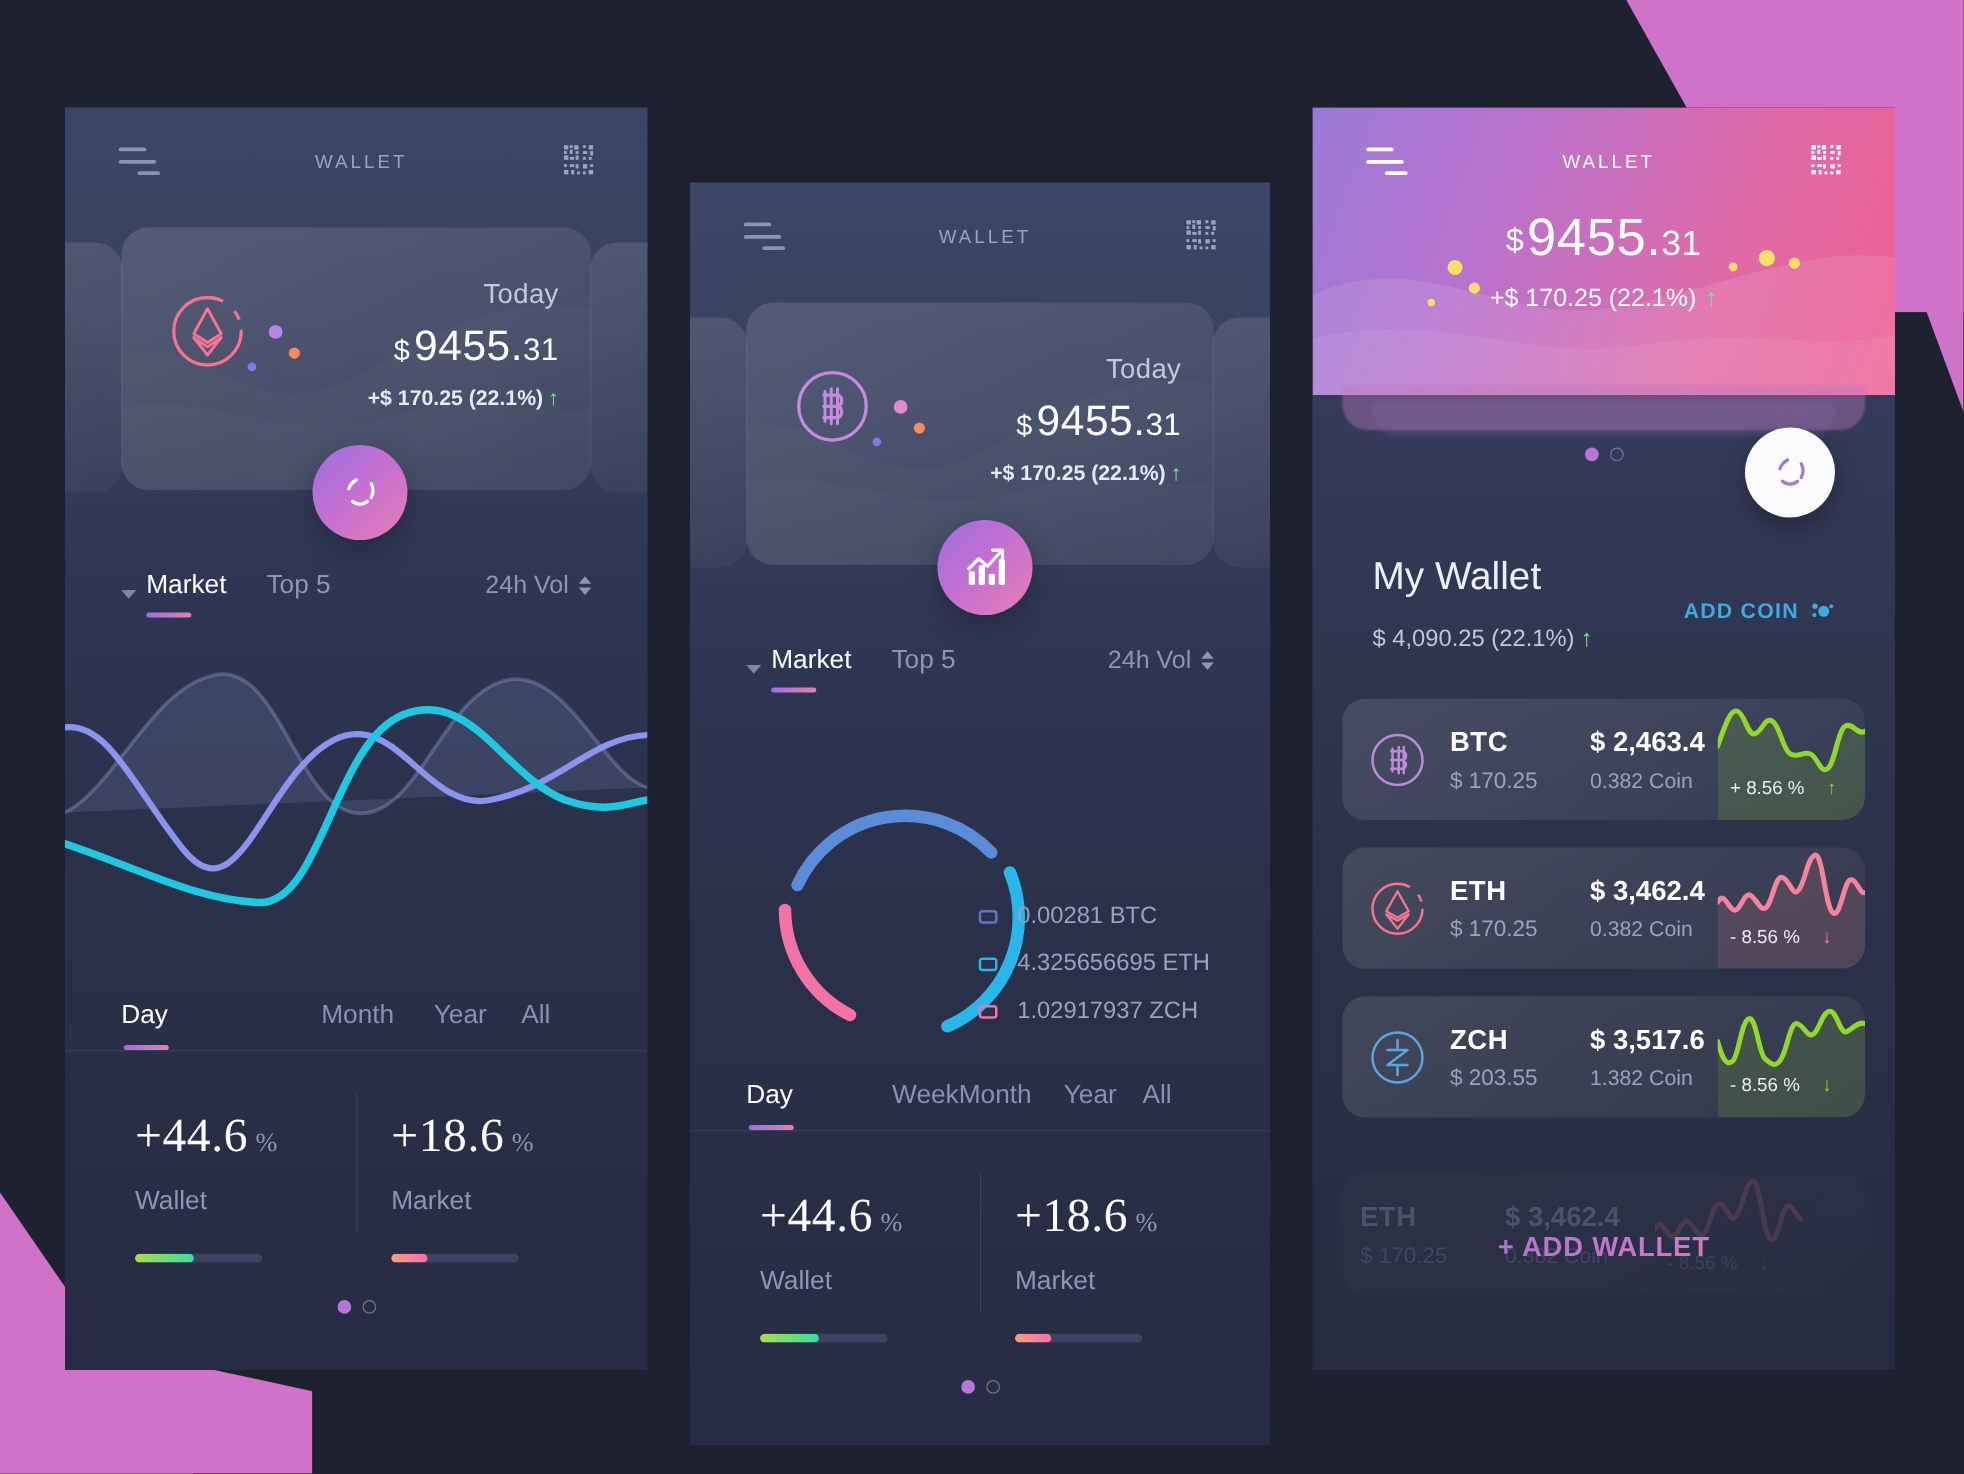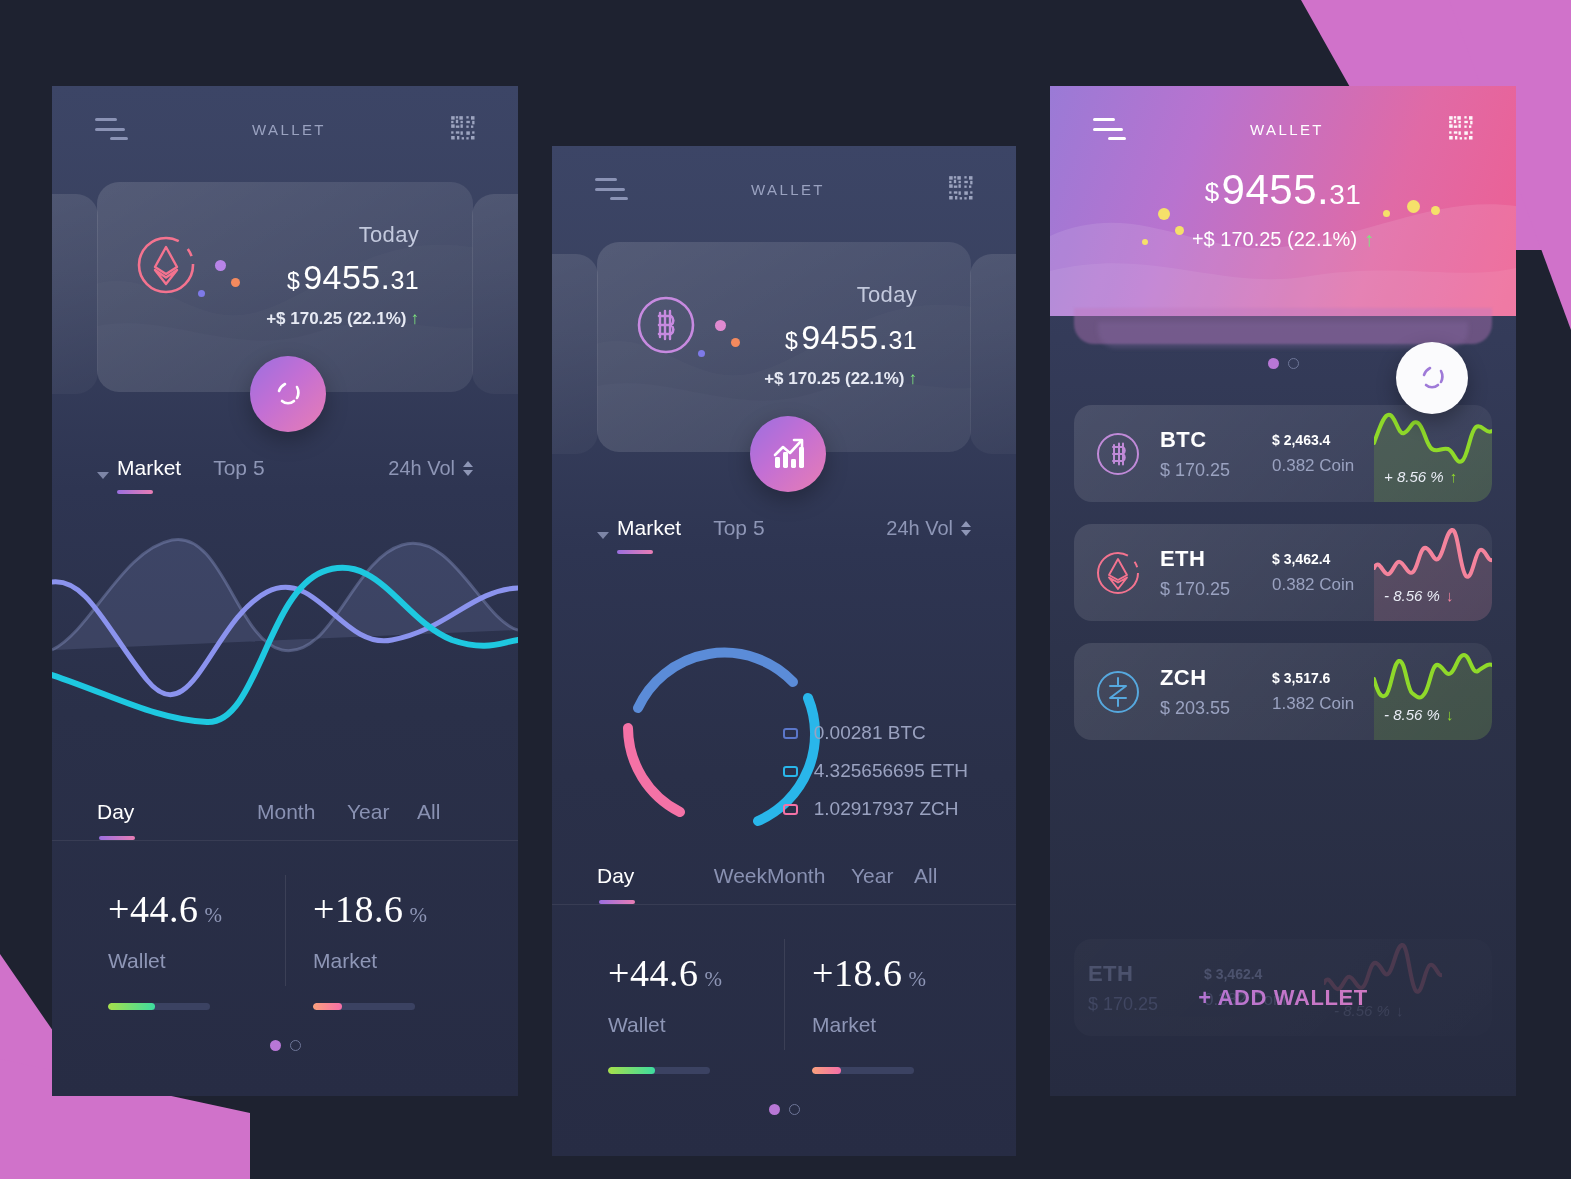--- a/index.html
+++ b/index.html
@@ -46,21 +46,21 @@
   .side-card { position:absolute; top:22px; width:74px; height:200px; border-radius:22px;
     background:linear-gradient(160deg,rgba(255,255,255,.11),rgba(255,255,255,.03)); }
   .side-card.left { left:-28px; }
   .side-card.right { right:-28px; }
   .main-card { position:absolute; left:45px; right:45px; top:10px; height:210px;
     border-radius:22px; overflow:hidden;
     background:linear-gradient(150deg,rgba(255,255,255,.13),rgba(255,255,255,.045)); }
   .card-blob { position:absolute; opacity:.32; }
   .coin-ring { position:absolute; left:38px; top:52px; }
   .dots span { position:absolute; border-radius:50%; display:block; }
-  .bal-right { position:absolute; right:54px; top:40px; text-align:right;margin-left:32px; }
+  .bal-right { position:absolute; right:26px; top:40px; text-align:right;margin-left:32px; }
   .bal-today { font-size:22px; color:#c3c9dd; font-weight:400; letter-spacing:.3px; }
   .bal-amt { font-size:34px; color:#fff; font-weight:400; margin-top:10px; letter-spacing:.4px; }
   .bal-amt .cur { font-size:23px; margin-right:3px; }
   .bal-amt .cents { font-size:25px; }
   .bal-chg { font-size:17px; color:#e6e9f3; font-weight:700; margin-top:12px; }
   .bal-chg .up { color:#7ee87e; font-weight:400; margin-left:4px; }
 
   .fab { position:absolute; width:76px; height:76px; border-radius:50%;
     background:linear-gradient(135deg,#9b6fe0 0%,#c36fd4 45%,#e87db4 100%);
     box-shadow:0 8px 22px rgba(0,0,0,.28);
@@ -146,26 +146,26 @@
 
   .coin-list { margin-top:36px; padding:0 24px; }
   .coin-row { position:relative; height:97px; border-radius:18px; margin-bottom:22px;
     background:linear-gradient(135deg,rgba(255,255,255,.115),rgba(255,255,255,.045));
     display:flex; align-items:center; overflow:hidden; }
   .coin-icon { margin-left:20px; width:48px; height:48px; flex:none; }
   .coin-names { margin-left:18px; width:112px; }
   .c-sym { font-size:22px; color:#fff; font-weight:700; letter-spacing:.4px; }
   .c-sub { font-size:18px; color:#9aa2c0; margin-top:7px; }
   .coin-price { width:130px; }
-  .c-price { font-size:14px; color:#fff; font-weight:700; }
+  .c-price { font-size:22px; color:#fff; font-weight:700; }
   .c-amt { font-size:17px; color:#9aa2c0; margin-top:8px; }
   .spark { position:absolute; right:0; top:0; bottom:0; width:118px; overflow:hidden;
     border-radius:0 18px 18px 0; }
   .spark .pct { position:absolute; left:10px; bottom:17px; font-size:15px; color:#e9ecf5;
-    display:flex; align-items:center; gap:6px; z-index:2;font-style:italic; }
+    display:flex; align-items:center; gap:18px; z-index:2; }
 
   .ghost-row { position:absolute; left:24px; right:24px; bottom:60px; height:97px; border-radius:18px;
     background:linear-gradient(135deg,rgba(255,255,255,.045),rgba(255,255,255,.015));
     display:flex; align-items:center; overflow:visible; opacity:.55; }
   .ghost-row .c-sym,.ghost-row .c-price { color:#6a7191; }
   .ghost-row .c-sub,.ghost-row .c-amt { color:#555c7c; }
   .add-wallet { position:absolute; left:0; right:0; bottom:85px; text-align:center;
     font-size:22px; font-weight:700; letter-spacing:.6px;
     background:linear-gradient(90deg,#9b6fe0,#e87db4);
     -webkit-background-clip:text; background-clip:text; color:transparent; z-index:8; }
@@ -522,20 +522,35 @@
       <path d="M29 13 A12 12 0 0 1 29 24" fill="none" stroke="#9f7ad8" stroke-width="2.6" stroke-linecap="round"></path>
       <path d="M14 27 A9 9 0 0 0 26 27" fill="none" stroke="#9f7ad8" stroke-width="2.6" stroke-linecap="round"></path>
     </svg>
   </div>
 
   <div class="pager" style="margin-top:42px;">
     <span class="dot"></span>
     <span class="dot off"></span>
   </div>
 
+  <div class="p3-head">
+    <div class="p3-title">My Wallet</div>
+    <div class="p3-sub">
+      <span>$ 4,090.25 (22.1%)</span><span class="up">↑</span>
+    </div>
+    <div class="add-coin">
+      <span>ADD COIN</span>
+      <svg width="22" height="16" viewBox="0 0 22 16" style="margin-left:7px;">
+        <circle cx="13" cy="8" r="4.4" fill="#3fa9e0"></circle>
+        <circle cx="6" cy="4" r="2.2" fill="#3fa9e0"></circle>
+        <circle cx="5.5" cy="11" r="1.7" fill="#3fa9e0"></circle>
+        <circle cx="19" cy="4" r="1.6" fill="#3fa9e0"></circle>
+      </svg>
+    </div>
+  </div>
 
   <div class="coin-list">
 
     <div class="coin-row">
       <svg class="coin-icon" viewBox="0 0 48 48">
         <circle cx="24" cy="24" r="20" fill="none" stroke="#c08ad8" stroke-width="2"></circle>
         <path d="M20 15 L20 33 M25 13.5 L25 34.5 M29 13.5 L29 34.5" stroke="#c08ad8" stroke-width="2" stroke-linecap="round"></path>
         <path d="M19 17 L29 17 A4.3 4.3 0 0 1 29 24 L19 24 L29 24 A4.3 4.3 0 0 1 29 31 L19 31" fill="none" stroke="#c08ad8" stroke-width="2" stroke-linejoin="round" stroke-linecap="round"></path>
       </svg>
       <div class="coin-names">

